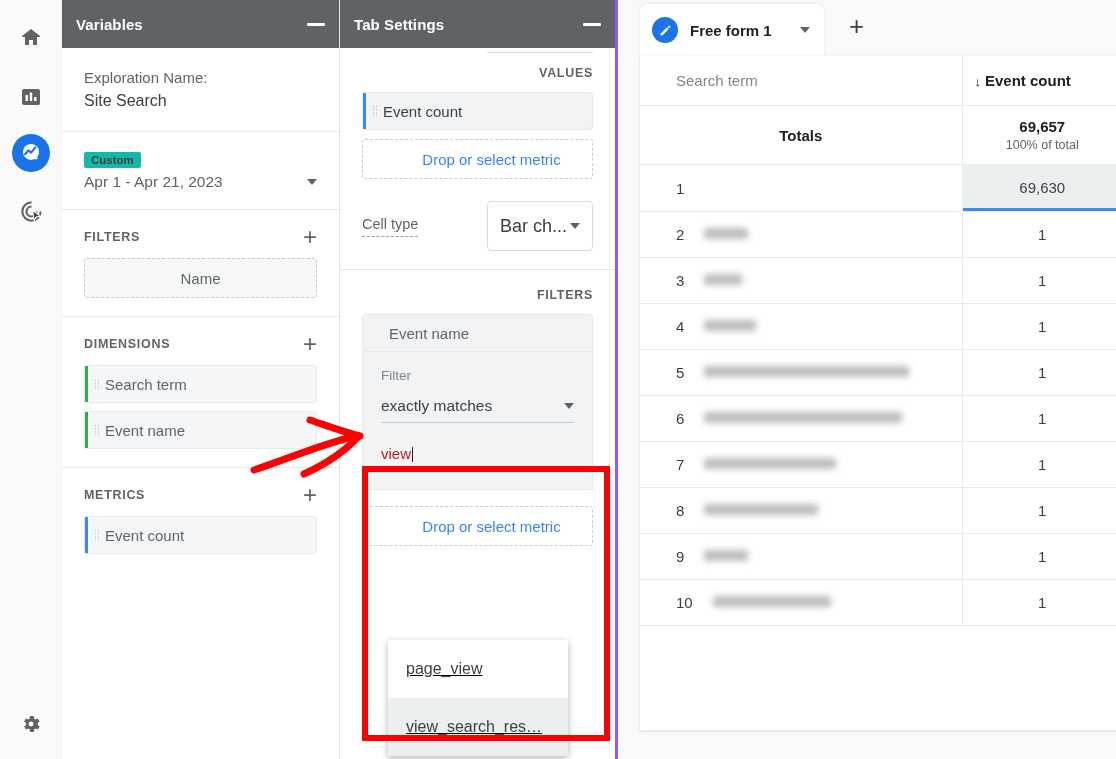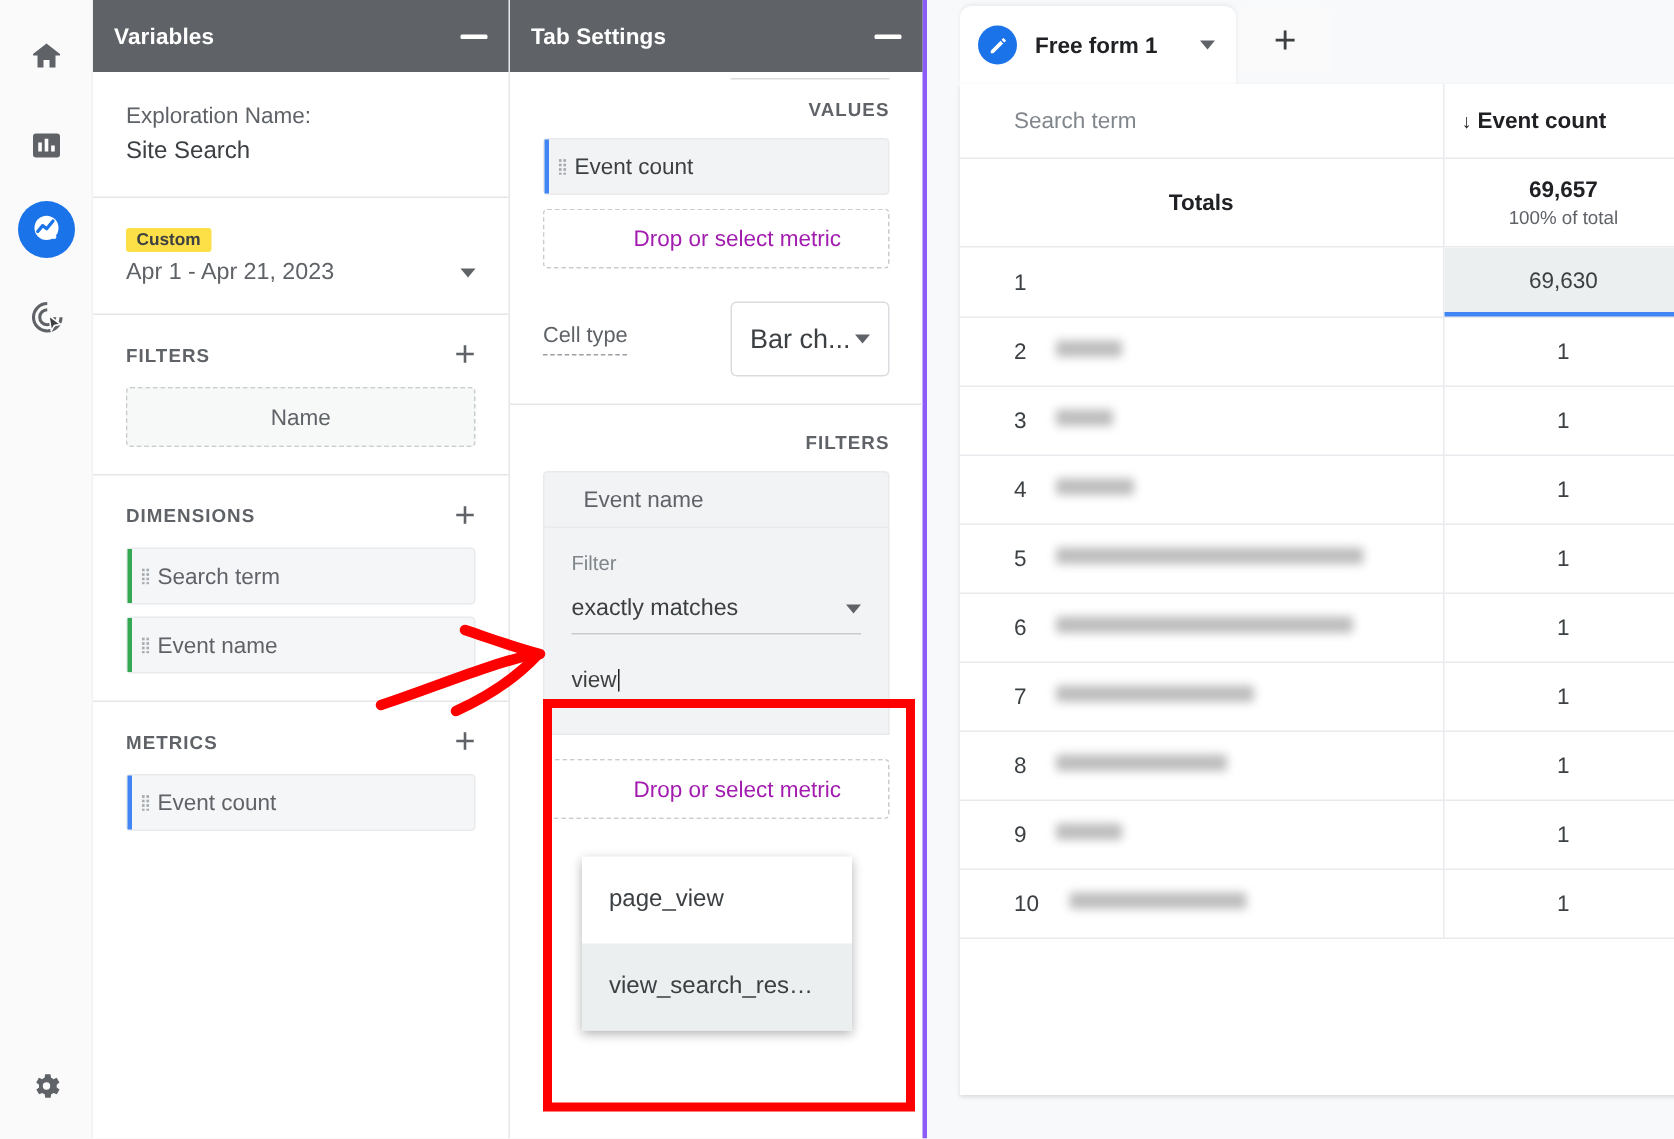--- a/index.html
+++ b/index.html
@@ -37,21 +37,21 @@
 
   
   .variables {
     position: absolute; left: 62px; top: 0; width: 278px; height: 759px;
     background: #ffffff; border-right: 1px solid #e4e6e8;
   }
   .vsection { padding: 18px 22px; border-bottom: 1px solid #e4e6e8; }
   .vlabel { font-size: 15px; color: #5f6368; line-height: 1.55; }
   .vvalue { font-size: 16px; color: #3c4043; line-height: 1.5; }
   .chip-custom {
-    display: inline-block; background: #fde047; color: #3c4043;
+    display: inline-block; background: #14b8a6; color: #3c4043;
     font-size: 11.5px; font-weight: bold; padding: 2px 7px; border-radius: 2px;
     margin-bottom: 5px;
   }
   .daterow { display: flex; align-items: center; justify-content: space-between; }
   .daterow .dtext { font-size: 15.5px; color: #5f6368; }
   .caret {
     width: 0; height: 0; border-left: 5.5px solid transparent;
     border-right: 5.5px solid transparent; border-top: 6.5px solid #5f6368;
   }
   .sec-head {
@@ -112,21 +112,21 @@
     background: #f2f3f4; border: 1px solid #e8eaec; border-radius: 3px;
     height: 38px; position: relative; display: flex; align-items: center;
     padding-left: 20px; font-size: 15px; color: #3c4043; cursor: pointer;
   }
   .valrow::before {
     content: ""; position: absolute; left: 0; top: 0; bottom: 0; width: 3px; background: #4285f4;
   }
   .dropmetric {
     margin-top: 9px; border: 1px dashed #c8ccd0; border-radius: 3px; height: 40px;
     display: flex; align-items: center; justify-content: center;
-    font-size: 15px; color: #a21caf; background: #ffffff; padding-left: 28px;
+    font-size: 15px; color: #3b82f6; background: #ffffff; padding-left: 28px;
   }
 
   
   .filter-chip {
     background: #f2f3f4; border: 1px solid #e8eaec; border-radius: 3px 3px 0 0;
     height: 38px; display: flex; align-items: center; padding-left: 26px;
     font-size: 15px; color: #5f6368; cursor: pointer;
   }
   .filter-body {
     background: #f2f3f4; border: 1px solid #e8eaec; border-top: none;
@@ -134,32 +134,33 @@
   }
   .filter-sublabel { font-size: 13.5px; color: #80868b; margin-bottom: 14px; }
   .matchrow {
     display: flex; align-items: center; justify-content: space-between;
     border-bottom: 1px solid #c8ccd0; padding-bottom: 7px; margin-bottom: 22px;
     cursor: pointer;
   }
   .matchrow .mtext { font-size: 15.5px; color: #3c4043; }
   .valueinput {
     border-bottom: 1px solid #c8ccd0; padding-bottom: 6px;
-    font-size: 15px; color: #404040; position: relative;
+    font-size: 15px; color: #b91c1c; position: relative;
   }
   .caretbar {
     display: inline-block; width: 1px; height: 15px; background: #202124;
     vertical-align: -3px; margin-left: 1px;
   }
 
   
   .autocomplete {
-    position: absolute; left: 388px; top: 571px; width: 180px;
+    position: absolute; left: 388px; top: 640px; width: 180px;
     background: #ffffff; box-shadow: 0 2px 7px rgba(0,0,0,.30);
     z-index: 40;
+    text-decoration: underline;
   }
   .ac-item {
     height: 58px; display: flex; align-items: center; padding-left: 18px;
     font-size: 16px; color: #3c4043; cursor: pointer;
   }
   .ac-item.hover { background: #eceff0; }
 
   
   .redbox {
     position: absolute; left: 362px; top: 466px; width: 248px; height: 275px;

